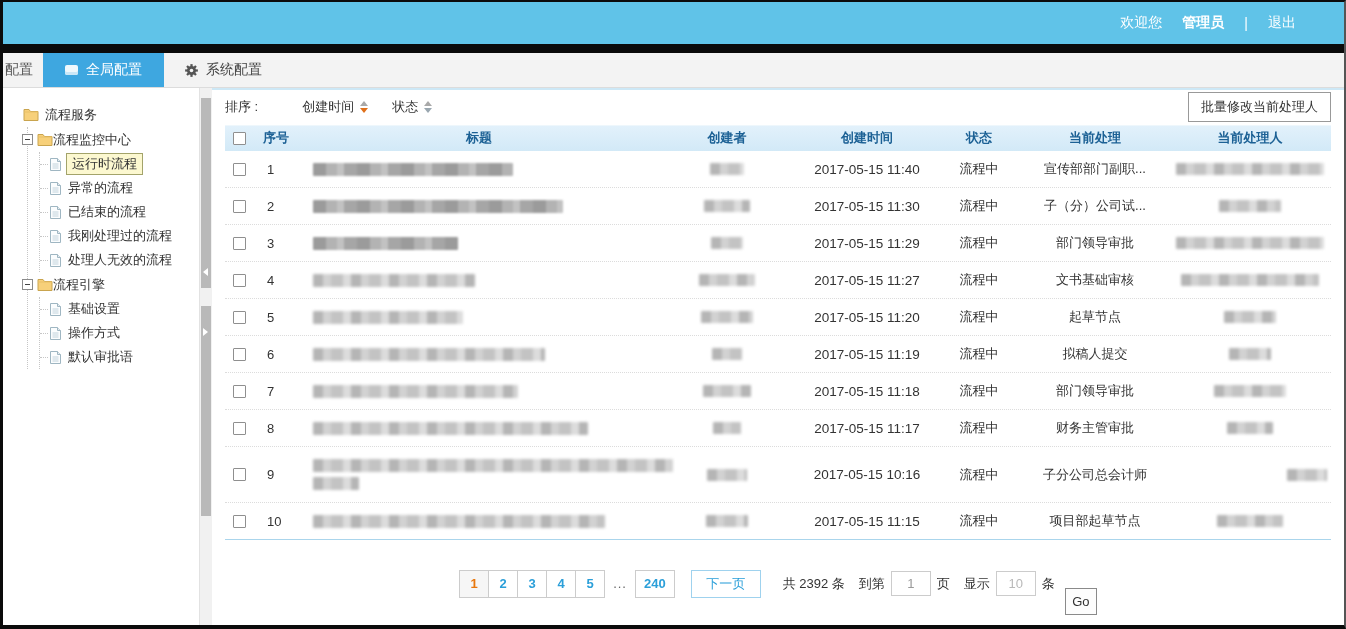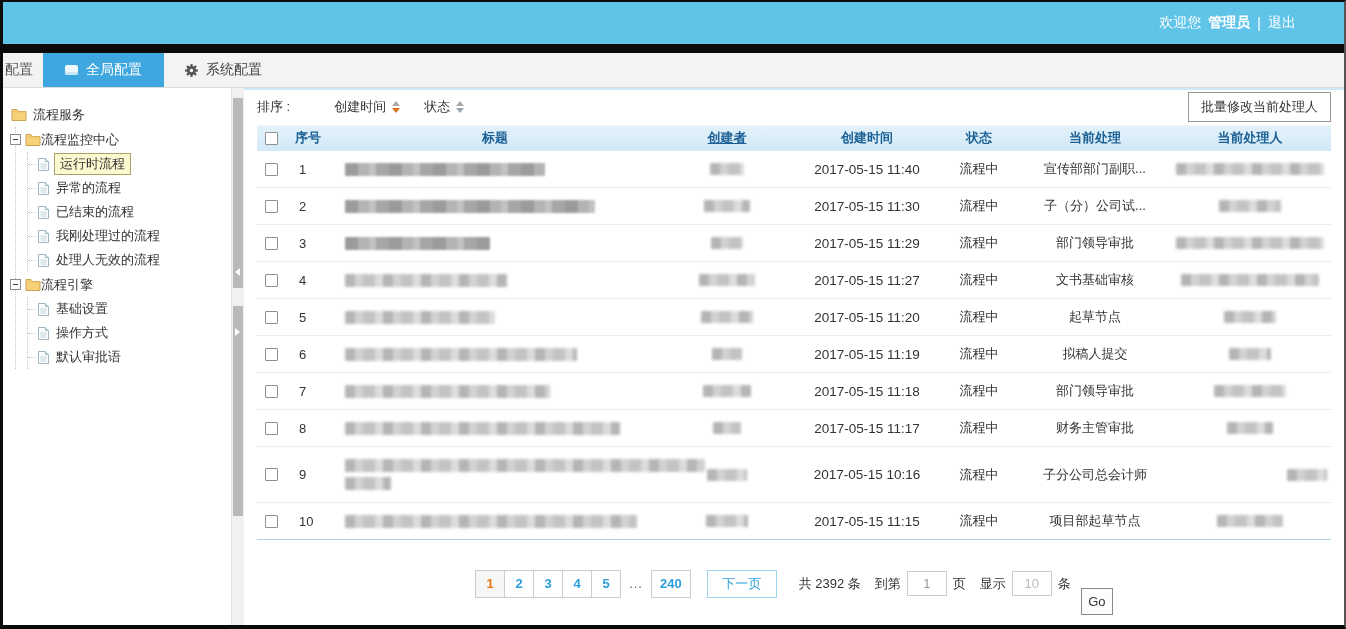--- a/index.html
+++ b/index.html
@@ -3,36 +3,36 @@
 <meta charset="utf-8">
 <style>
   * { margin:0; padding:0; box-sizing:border-box; }
   html,body { width:1346px; height:629px; font-family:"Liberation Sans","DejaVu Sans",sans-serif; background:#fff; }
   .frame { width:1346px; height:629px; border-left:3px solid #0b0b0b; border-right:2px solid #555;
            border-top:2px solid #0b0b0b; border-bottom:4px solid #0b0b0b; display:flex; flex-direction:column; background:#fff; }
 
   
   .topbar { height:42px; background:#60c3e8; display:flex; align-items:center; justify-content:flex-end;
             padding-right:48px; color:#fff; font-size:14px; }
-  .topbar span { margin-left:7px; }
+  .topbar span { margin-left:20px; }
   .topbar .user { font-weight:bold; }
   .black-band { height:9px; background:#0a0a0a; }
 
   
   .tabbar { height:35px; background:#f3f3f3; border-bottom:1px solid #dcdcdc; display:flex; align-items:stretch; }
   .tab { display:flex; align-items:center; padding:8px 20px; font-size:14px; color:#444; cursor:pointer; }
   .tab-partial { padding:0 10px 0 2px; color:#555; }
   .tab-active { background:#3ea7e0; color:#fff; padding:0 22px; }
   .tab-icon-sq { width:13px; height:10px; background:#fff; opacity:.92; border-radius:2px; margin-right:8px;
                  box-shadow:inset 0 -3px 0 rgba(210,235,250,.9); }
   .gear { margin-right:7px; display:inline-flex; }
 
   
   .body { flex:1; display:flex; min-height:0; }
-  .sidebar { width:228px; background:#fff; padding:14px 4px 0 8px; font-size:13px; color:#333; overflow:hidden; }
+  .sidebar { width:196px; background:#fff; padding:14px 4px 0 20px; font-size:13px; color:#333; overflow:hidden; }
   .tree-row { display:flex; align-items:center; height:25px; white-space:nowrap; }
   .tree-row .lbl { margin-left:6px; }
   .groups { margin-left:4px; border-left:1px dotted #c6c6c6; padding-left:0; }
   .group-head { display:flex; align-items:center; height:25px; margin-left:-6px; }
   .expander { width:11px; height:11px; border:1px solid #8b8b8b; background:#fff; position:relative; margin-right:4px; flex:0 0 auto; }
   .expander::after { content:""; position:absolute; left:2px; right:2px; top:4px; height:1px; background:#444; }
   .children { margin-left:11px; border-left:1px dotted #c6c6c6; }
   .leaf { display:flex; align-items:center; height:24px; position:relative; padding-left:10px; }
   .leaf::before { content:""; width:8px; height:1px; border-top:1px dotted #c6c6c6; position:absolute; left:0; top:12px; }
   .leaf .lbl { margin-left:7px; }
@@ -62,21 +62,21 @@
   .batch-btn { border:1px solid #999; background:#fff; font-size:13px; color:#333; padding:5px 12px; cursor:pointer;
                font-family:"Liberation Sans",sans-serif; }
 
   
   .thead { display:flex; align-items:center; height:33px; background:linear-gradient(#e2f1fb,#d2e9f7);
            border-top:1px solid #eef7fc; font-weight:bold; color:#1c6195; font-size:13px; }
   .cell { padding:0 4px; display:flex; align-items:center; justify-content:center; }
   .col-check { width:32px; justify-content:flex-start; padding-left:8px; }
   .col-no { width:44px; justify-content:flex-start; padding-left:6px; }
   .col-title { flex:1; min-width:0; }
-  .col-creator { width:140px;text-decoration:underline; }
+  .col-creator { width:140px; }
   .col-time { width:140px; }
   .col-status { width:84px; }
   .col-step { width:148px; }
   .col-handler { width:162px; }
   .thead .col-no { justify-content:flex-start; }
   .trow { display:flex; align-items:center; height:37px; border-bottom:1px dotted #dcdcdc; font-size:13px; color:#333; }
   .trow.tall { height:56px; }
   .trow:last-child { border-bottom:1px solid #aad5ec; }
   .trow .col-title { justify-content:flex-start; padding-left:12px; }
   .trow .col-no { padding-left:10px; }

